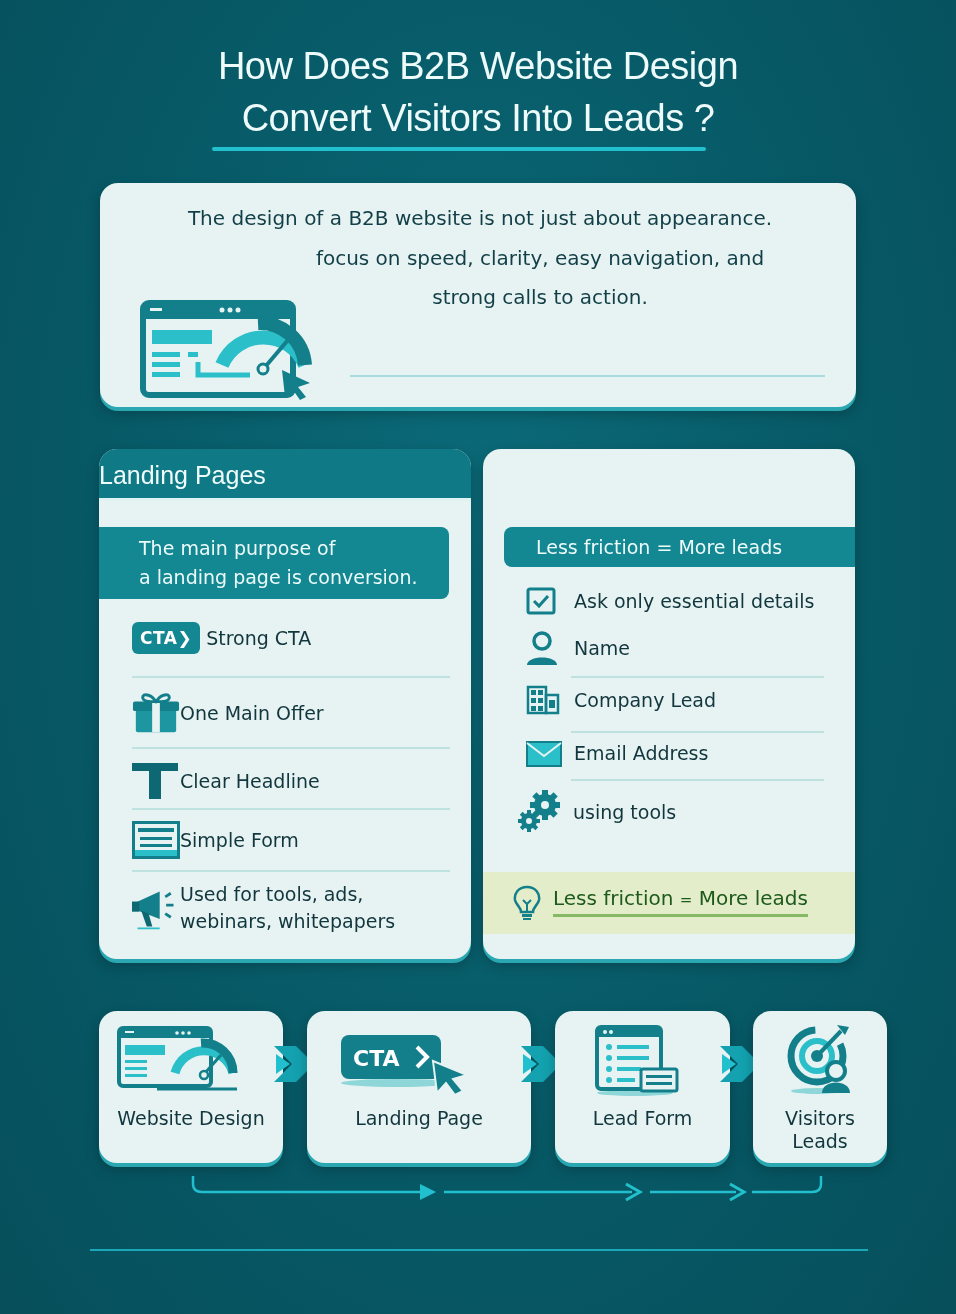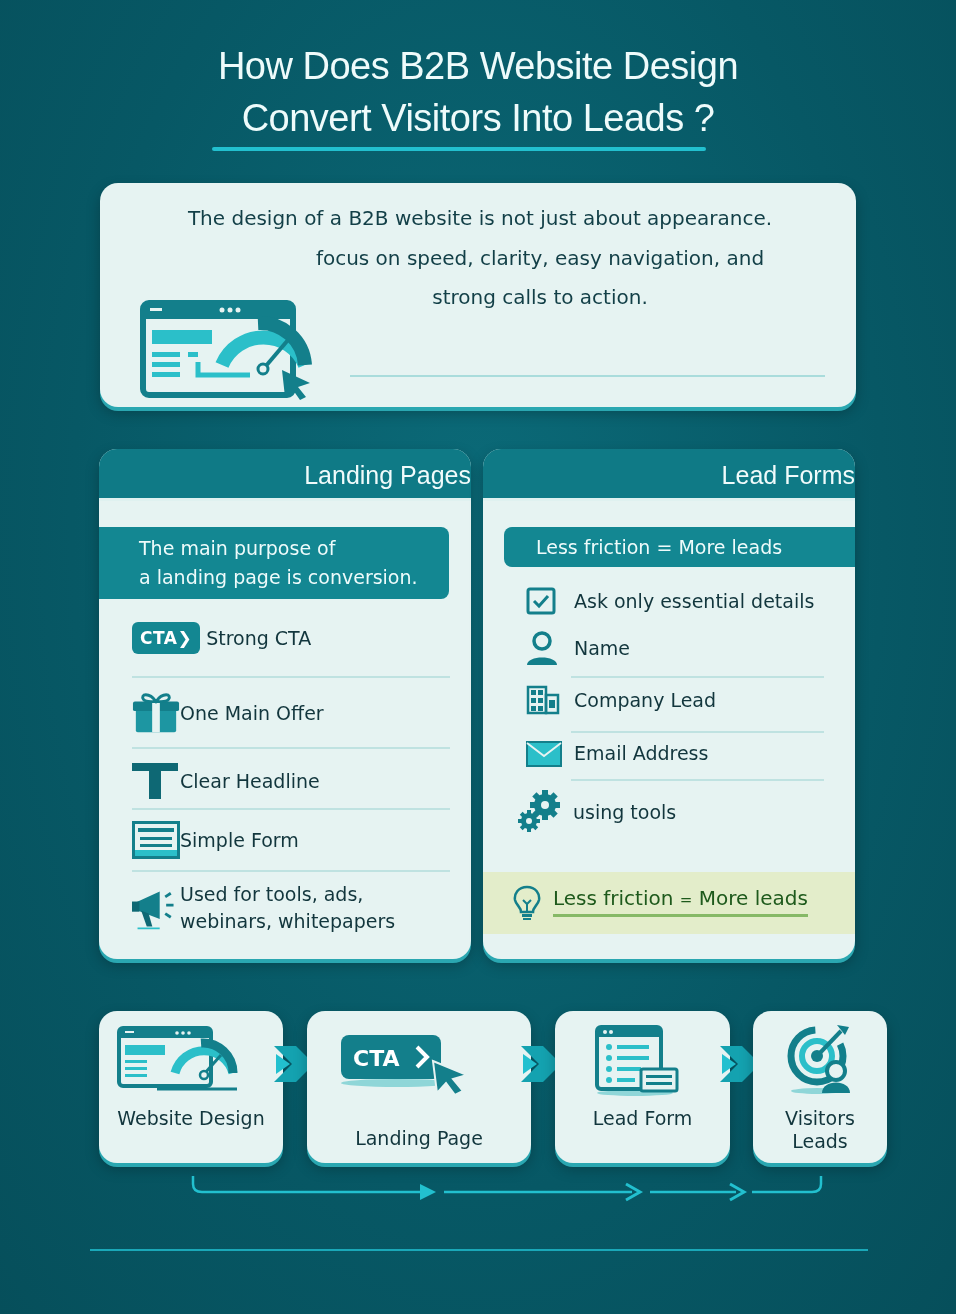--- a/index.html
+++ b/index.html
@@ -36,21 +36,21 @@
   .intro-rule {
     position: absolute; left: 250px; top: 192px; width: 475px; height: 2px; background: #a9dcdc;
   }
   .intro-icon { position: absolute; left: 40px; top: 112px; }
 
   .panel { top: 449px; width: 372px; height: 510px; overflow: hidden; }
   .panel-left { left: 99px; }
   .panel-right { left: 483px; }
   .panel-head {
     height: 52px; background: #0f7a86; color: #f0fbfb;
-    font-size: 25px; line-height: 52px; text-align: right;
+    font-size: 25px; line-height: 52px; text-align: left;
     font-family: "Liberation Sans", sans-serif;
     border-bottom: 3px solid #dff1f0;
   }
   .banner-left {
     position: absolute; left: 0; top: 78px; width: 350px; height: 72px;
     background: #138792; color: #eefbfb; border-radius: 0 8px 8px 0;
     font-size: 19px; line-height: 29px; padding: 7px 0 0 40px;
   }
   .banner-right {
     position: absolute; left: 21px; top: 78px; width: 351px; height: 40px;
@@ -189,21 +189,20 @@
       </svg>
     </span>
     <span class="tx">
       <span style="display:block">Used for tools, ads,</span>
       <span style="display:block">webinars, whitepapers</span>
     </span>
   </div>
 </div>
 
 <div class="card panel panel-right">
-  <div class="panel-head">Lead Forms</div>
   <div class="banner-right">Less friction  =  More leads</div>
 
   <div class="li" style="top:138px; left:43px;">
     <span class="ic">
       <svg width="30" height="28" viewBox="0 0 30 28">
         <rect x="2" y="2" width="26" height="24" rx="2" fill="none" stroke="#137f8b" stroke-width="3"></rect>
         <path d="M8 14 L13 19 L22 9" fill="none" stroke="#137f8b" stroke-width="3"></path>
       </svg>
     </span>
     <span class="tx">Ask only essential details</span>
@@ -323,21 +322,21 @@
 <div class="card step" style="left:307px; width:224px;">
   <span style="position:absolute; left:32px; top:22px;">
     <svg width="132" height="64" viewBox="0 0 132 64">
       <ellipse cx="58" cy="50" rx="56" ry="4" fill="#8fd6d8"></ellipse>
       <rect x="2" y="2" width="100" height="44" rx="8" fill="#137f8b"></rect>
       <text x="14" y="33" font-family="DejaVu Sans, sans-serif" font-weight="bold" font-size="22" fill="#ffffff">CTA</text>
       <path d="M78 14 L88 24 L78 34" fill="none" stroke="#ffffff" stroke-width="4"></path>
       <path d="M94 28 L128 42 L114 46 L124 58 L116 62 L107 50 L98 60 Z" fill="#137f8b" stroke="#e6f3f2" stroke-width="2"></path>
     </svg>
   </span>
-  <div class="step-label" style="top:96px;margin-top:20px;">Landing Page</div>
+  <div class="step-label" style="top:96px;">Landing Page</div>
 </div>
 
 <div class="chev" style="left:521px;">
   <svg width="48" height="36" viewBox="0 0 48 36">
     <path d="M0 0 H22 L40 18 L22 36 H0 L18 18 Z" fill="#14a2b0"></path>
     <path d="M2 8 L16 18 L2 28 Z" fill="#22c0cf"></path>
   </svg>
 </div>
 
 <div class="card step" style="left:555px; width:175px;">

